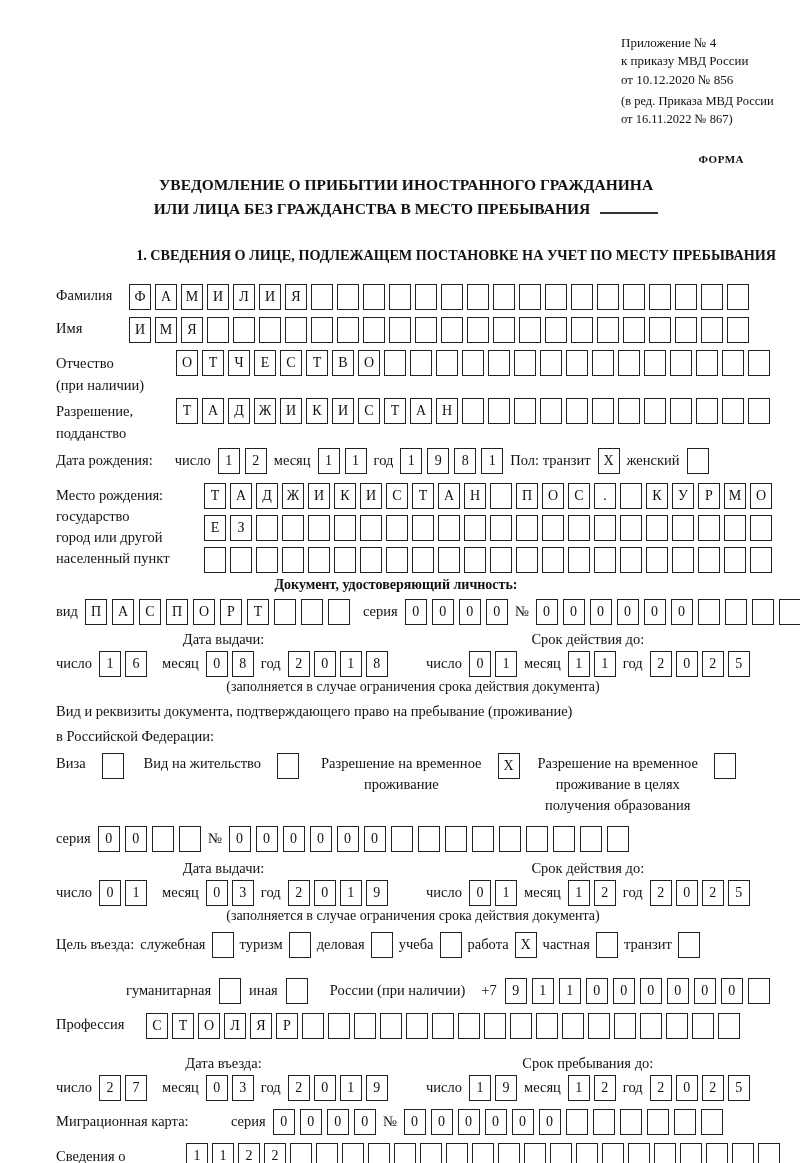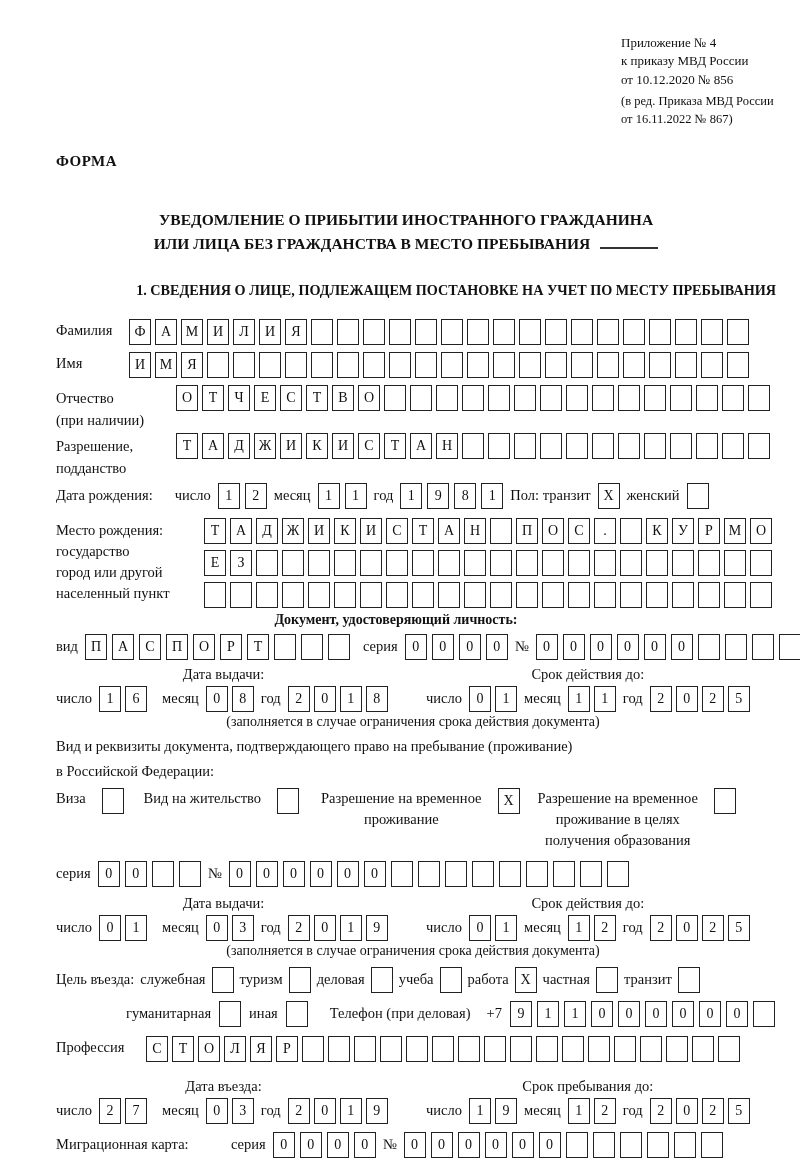--- a/index.html
+++ b/index.html
@@ -1,23 +1,23 @@
 <!DOCTYPE html>
 <html><head>
 <meta charset="utf-8">
 <style>
   html,body{margin:0;padding:0;background:#fff;}
   body{width:800px;height:1163px;font-family:"Liberation Serif",serif;color:#111;position:relative;overflow:hidden;}
   .page{padding:34px 24px 10px 56px;}
 
   .hdr-block{margin-left:565px;width:220px;font-size:13px;line-height:1.42;}
   .hdr-block .sub{font-size:12.5px;margin-top:4px;}
-  .forma{font-weight:bold;font-size:15px;padding-right:32px;margin-top:24px;letter-spacing:.5px;}
-
-  .title{font-weight:bold;font-size:15.5px;text-align:center;margin-top:38px;line-height:1.55;margin-left:-20px;}
+  .forma{font-weight:bold;font-size:11px;text-align:right;padding-right:32px;margin-top:24px;letter-spacing:.5px;}
+
+  .title{font-weight:bold;font-size:15.5px;text-align:center;margin-top:8px;line-height:1.55;margin-left:-20px;}
   .blank-line{display:inline-block;width:58px;border-bottom:2px solid #333;height:12px;margin-left:10px;}
 
   .section-title{font-weight:bold;font-size:14.2px;margin-top:26px;margin-left:-46px;text-align:right;}
 
   .form{margin-top:20px;font-size:14.5px;}
   .row{display:flex;align-items:flex-start;margin-bottom:7px;}
   .lbl{flex:none;padding-top:3px;}
   .lblcol{flex:none;line-height:22px;padding-top:2px;}
 
   .boxes{display:flex;gap:4px;flex-wrap:nowrap;}
@@ -497,21 +497,21 @@
               <span class="cell">2</span>
               <span class="cell">0</span>
               <span class="cell">2</span>
               <span class="cell">5</span>
             </span>
         </div>
       </div>
     </div>
     <div class="note">(заполняется в случае ограничения срока действия документа)</div>
 
-    <div class="inline" style="margin-bottom:8px;gap:6px;">
+    <div class="inline" style="margin-bottom:20px;gap:6px;">
       <span>Цель въезда:</span>
       <span>служебная</span>
       <span class="boxes">
           <span class="cell"></span>
         </span>
       <span>туризм</span>
       <span class="boxes">
           <span class="cell"></span>
         </span>
       <span>деловая</span>
@@ -537,21 +537,21 @@
     </div>
     <div class="inline" style="margin-left:70px;margin-bottom:9px;gap:8px;">
       <span>гуманитарная</span>
       <span class="boxes">
           <span class="cell"></span>
         </span>
       <span>иная</span>
       <span class="boxes">
           <span class="cell"></span>
         </span>
-      <span style="margin-left:14px;">Телефон (при деловая)</span>
+      <span style="margin-left:14px;">России (при наличии)</span>
       <span style="margin-left:8px;">+7</span>
       <span class="boxes">
           <span class="cell">9</span>
           <span class="cell">1</span>
           <span class="cell">1</span>
           <span class="cell">0</span>
           <span class="cell">0</span>
           <span class="cell">0</span>
           <span class="cell">0</span>
           <span class="cell">0</span>

